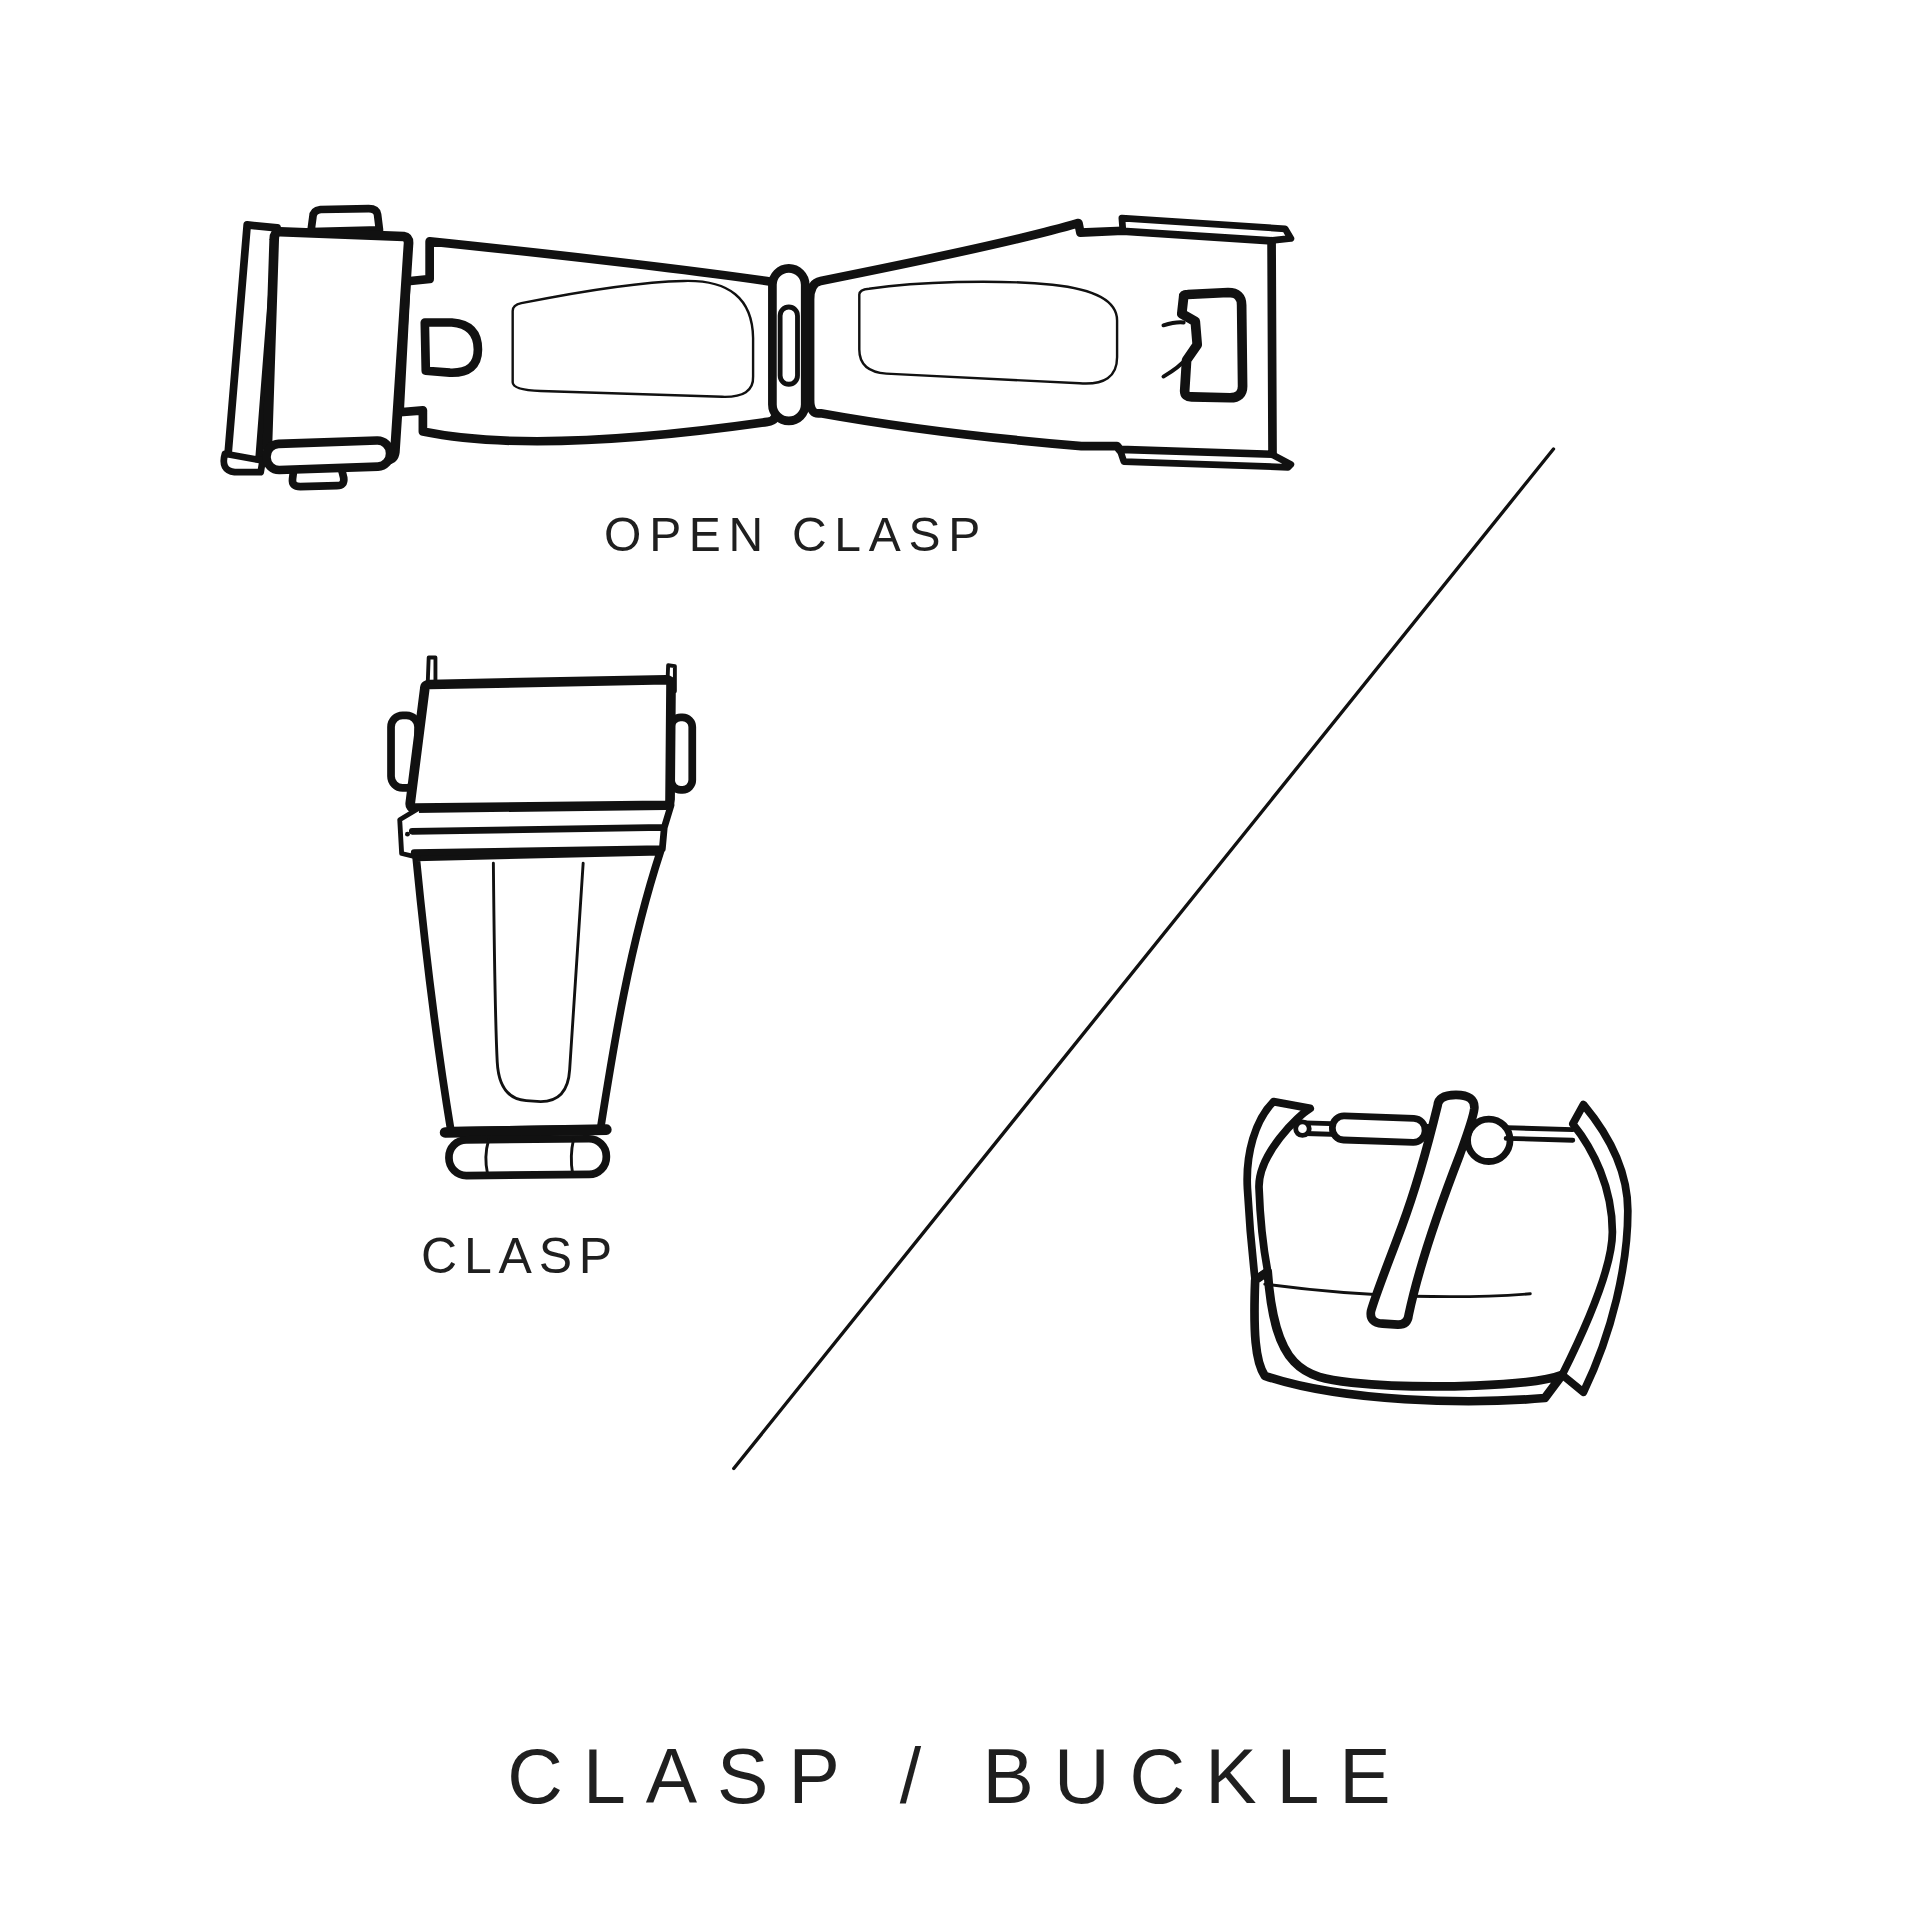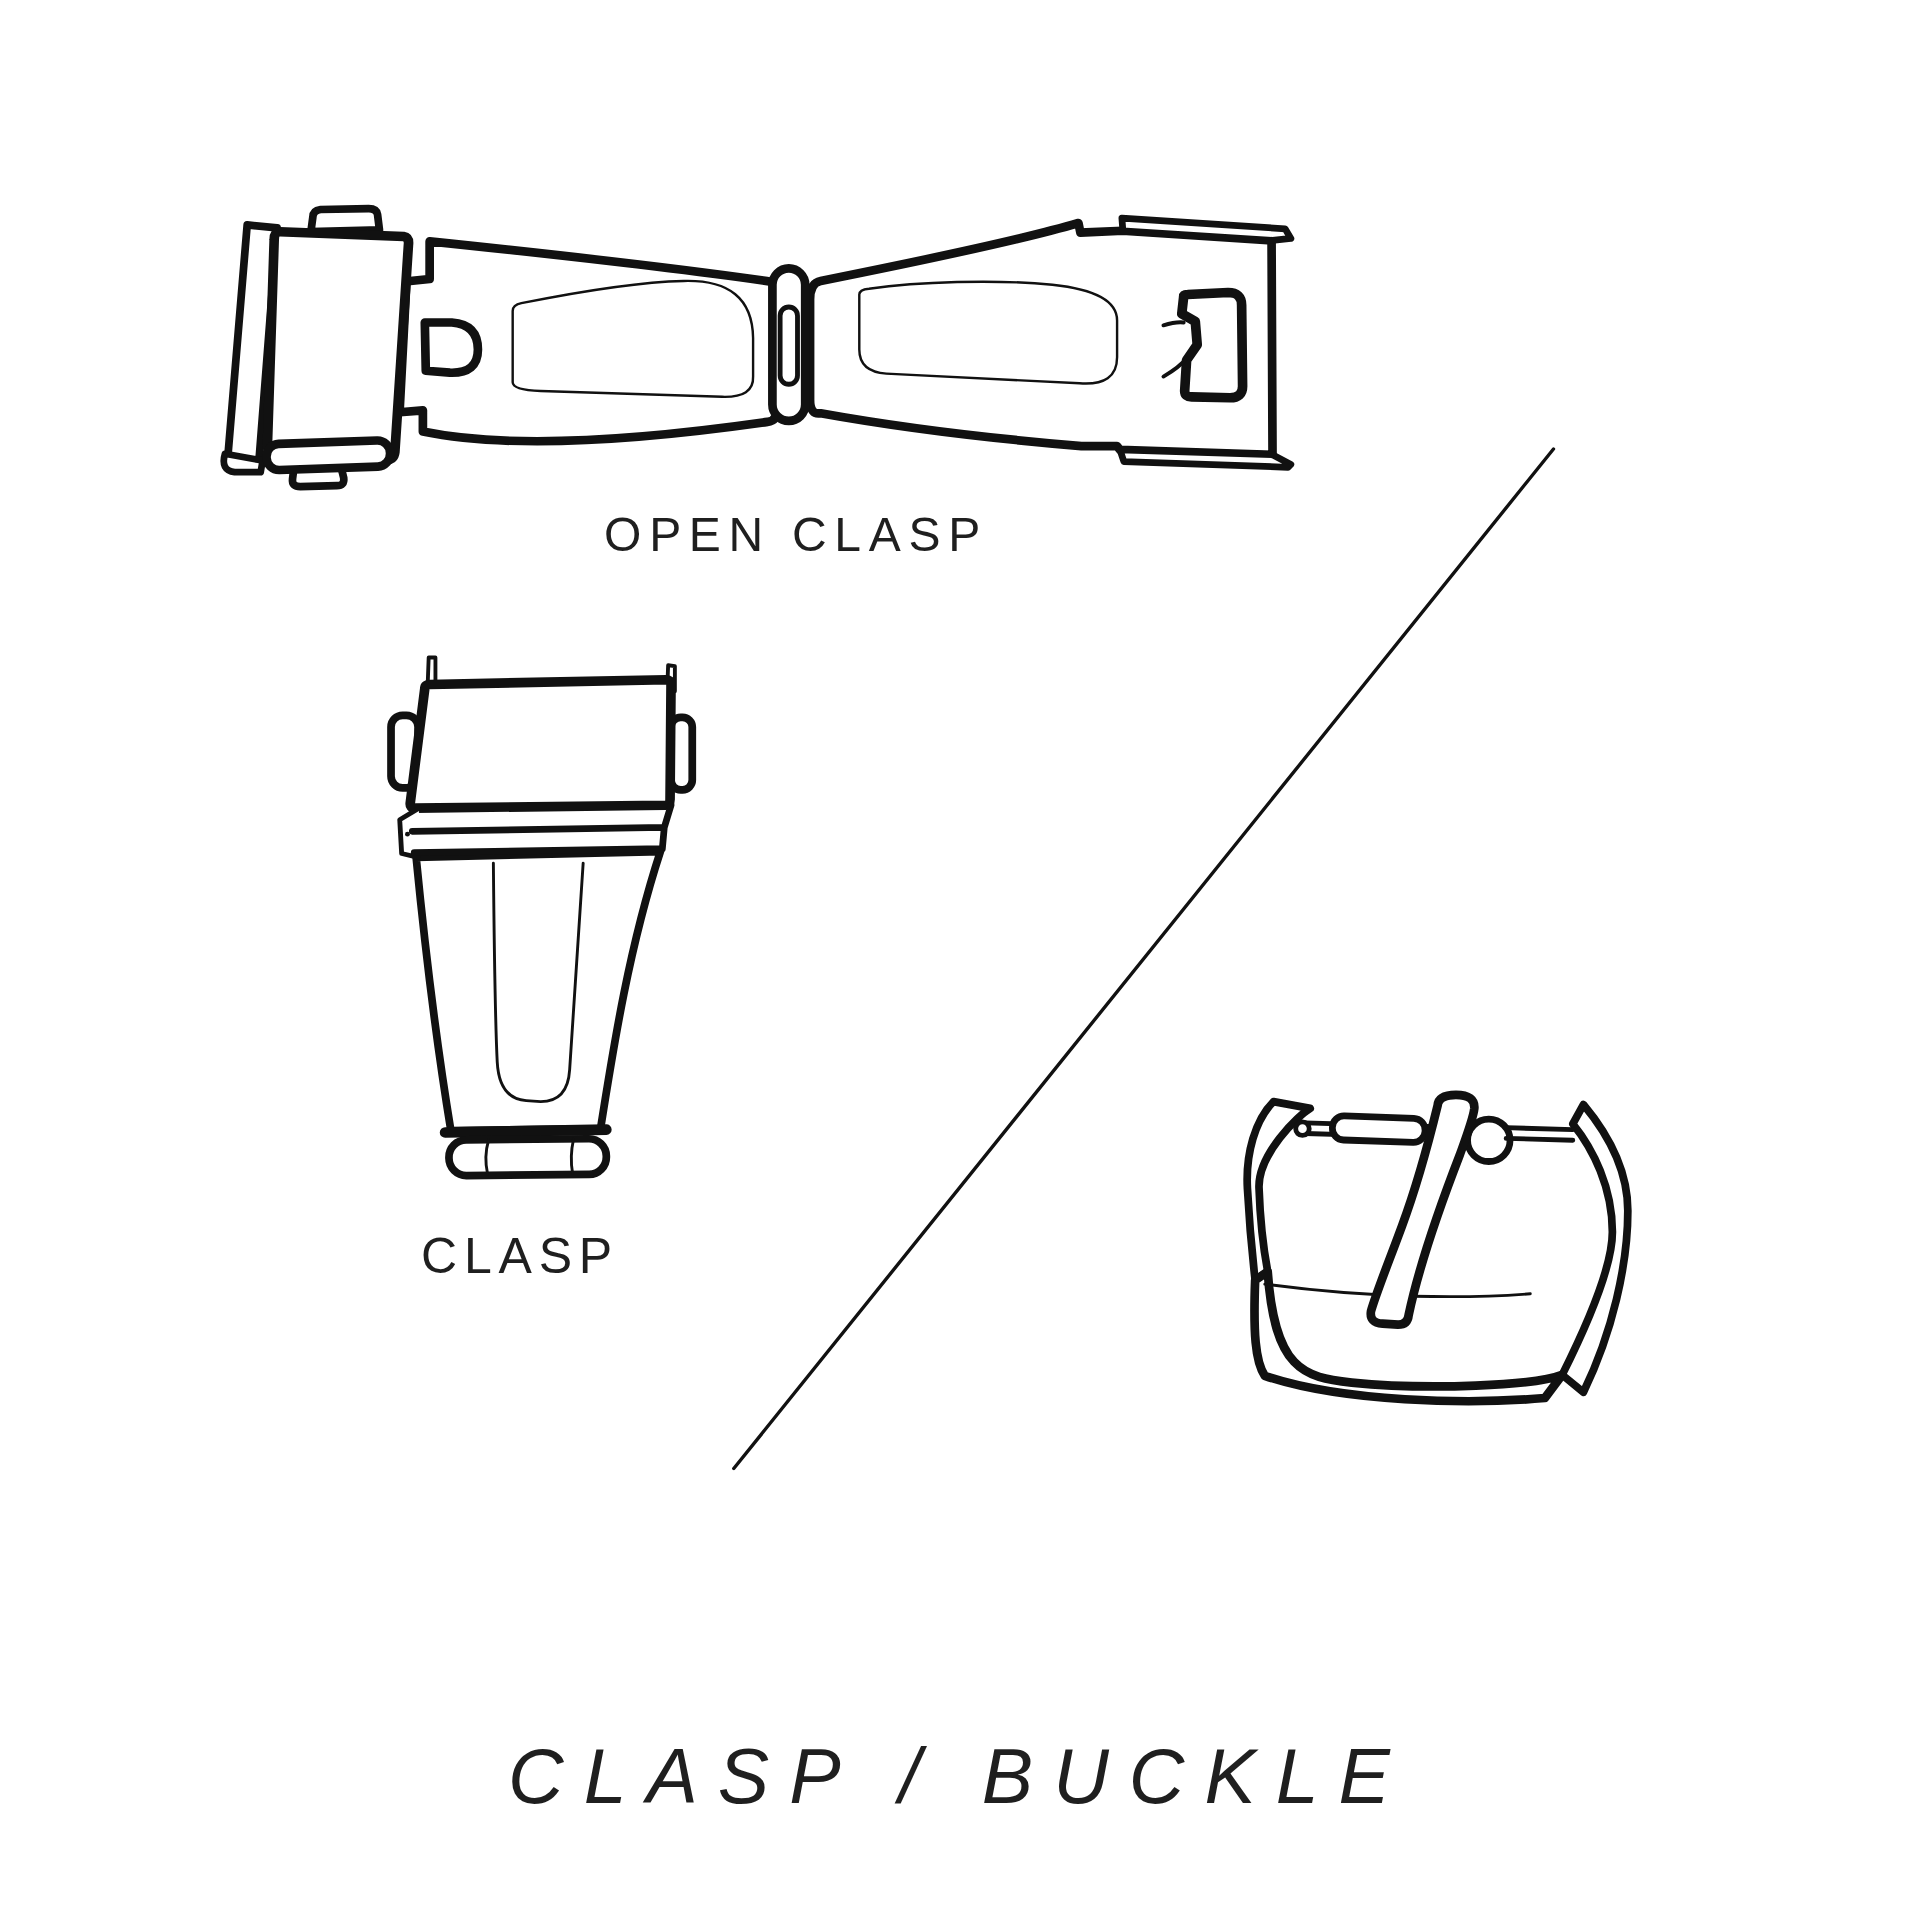--- a/index.html
+++ b/index.html
@@ -1,21 +1,21 @@
 <!DOCTYPE html>
 <html><head>
 <meta charset="utf-8">
 <style>
   html,body{margin:0;padding:0;}
   #canvas{position:relative;width:1931px;height:1931px;background:#ffffff;overflow:hidden;
           font-family:"Liberation Sans",sans-serif;border-radius:10px;}
   .label{position:absolute;color:#1f1f1f;white-space:nowrap;transform:translateX(-50%);}
   #label-open{left:796px;top:507px;font-size:48px;letter-spacing:7.7px;}
   #label-closed{left:520px;top:1227px;font-size:50px;letter-spacing:6.8px;}
-  #title{left:959px;top:1732px;font-size:77px;letter-spacing:20px;font-style:italic;}
+  #title{left:959px;top:1732px;font-size:77px;letter-spacing:20px;}
   svg{position:absolute;left:0;top:0;}
 </style>
 </head>
 <body>
 
 <div id="canvas">
   <svg width="1931" height="1931" viewBox="0 0 2000 2000">
     <g stroke="#111111" fill="none" stroke-linejoin="round" stroke-linecap="round">
 
       <g>

